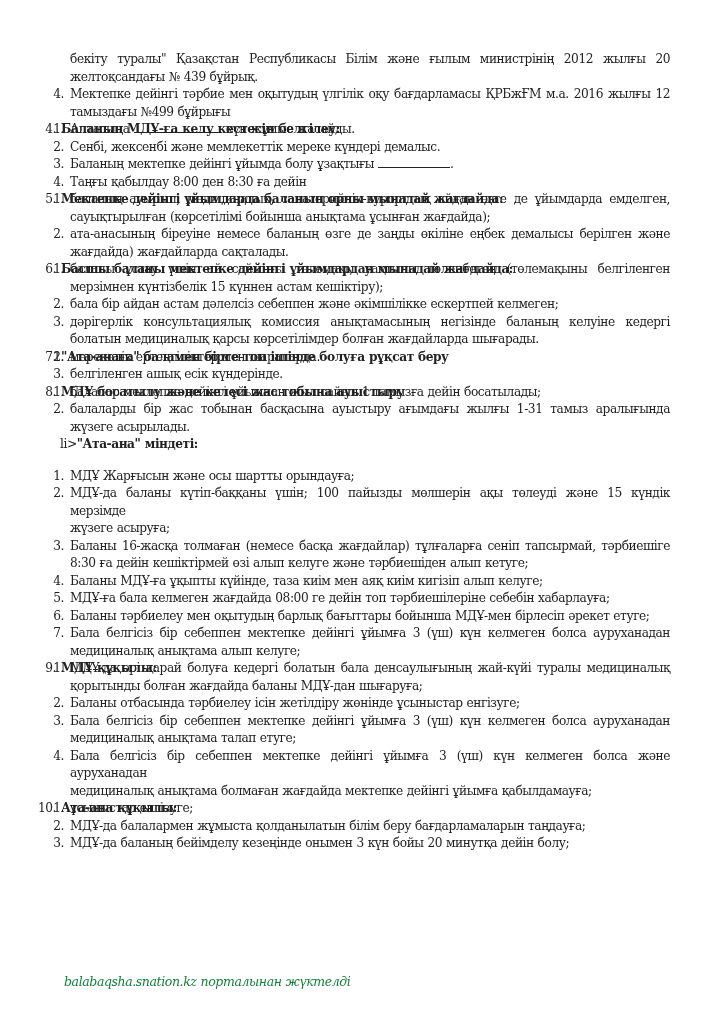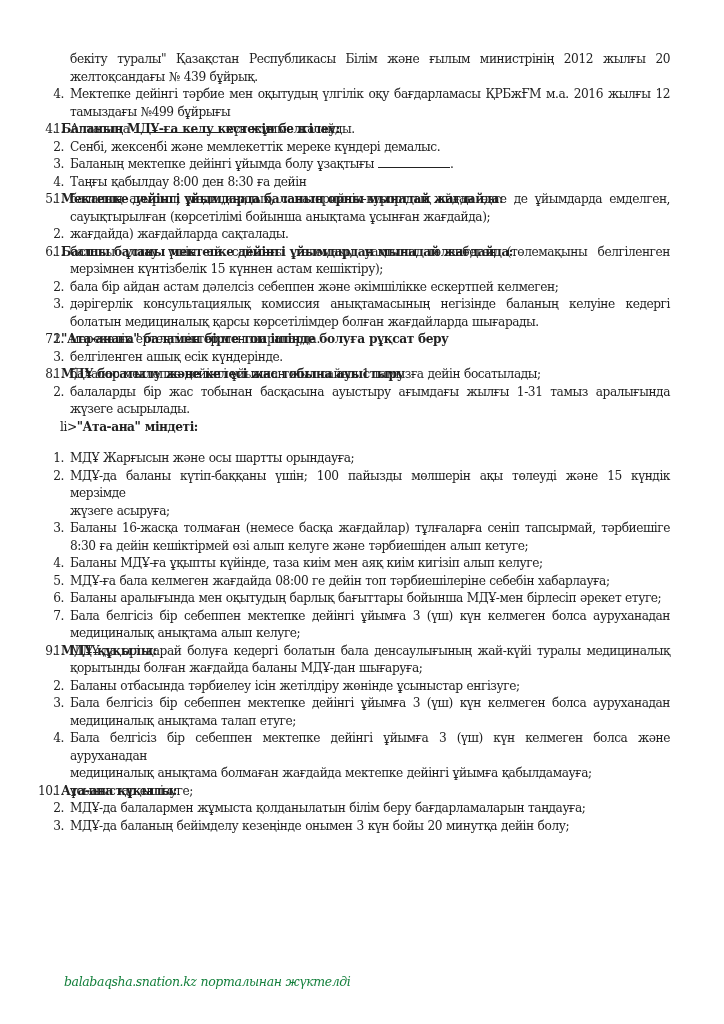--- a/index.html
+++ b/index.html
@@ -70,20 +70,21 @@
   <div>
     <div class="line item">
         <span class="num">1.</span>
         <span class="txt just">баланың ауырып, медициналық, санаторийлік-курорттық айдан өзге де ұйымдарда емделген,</span>
       </div>
     <div class="line cont">сауықтырылған (көрсетілімі бойынша анықтама ұсынған жағдайда);</div>
   </div>
   <div>
     <div class="line item">
         <span class="num">2.</span>
+        <span class="txt just">ата-анасының біреуіне немесе баланың өзге де заңды өкіліне еңбек демалысы берілген және</span>
       </div>
     <div class="line cont">жағдайда) жағдайларда сақталады.</div>
   </div>
 
   <div class="line sec">
     <span class="num">6.</span>
     <span class="txt sec-title">Басшы баланы мектепке дейінгі ұйымдардан мынадай жағдайда:</span>
   </div>
   <div>
     <div class="line item">
@@ -162,21 +163,21 @@
   <div class="line item">
       <span class="num">4.</span>
       <span class="txt">Баланы МДҰ-ға ұқыпты күйінде, таза киім мен аяқ киім кигізіп алып келуге;</span>
     </div>
   <div class="line item">
       <span class="num">5.</span>
       <span class="txt">МДҰ-ға бала келмеген жағдайда 08:00 ге дейін топ тәрбиешілеріне себебін хабарлауға;</span>
     </div>
   <div class="line item">
       <span class="num">6.</span>
-      <span class="txt">Баланы аралығында мен оқытудың барлық бағыттары бойынша МДҰ-мен бірлесіп әрекет етуге;</span>
+      <span class="txt">Баланы тәрбиелеу мен оқытудың барлық бағыттары бойынша МДҰ-мен бірлесіп әрекет етуге;</span>
     </div>
   <div>
     <div class="line item">
         <span class="num">7.</span>
         <span class="txt just">Бала белгісіз бір себеппен мектепке дейінгі ұйымға 3 (үш) күн келмеген болса ауруханадан</span>
       </div>
     <div class="line cont">медициналық анықтама алып келуге;</div>
   </div>
 
   <div class="line sec">

